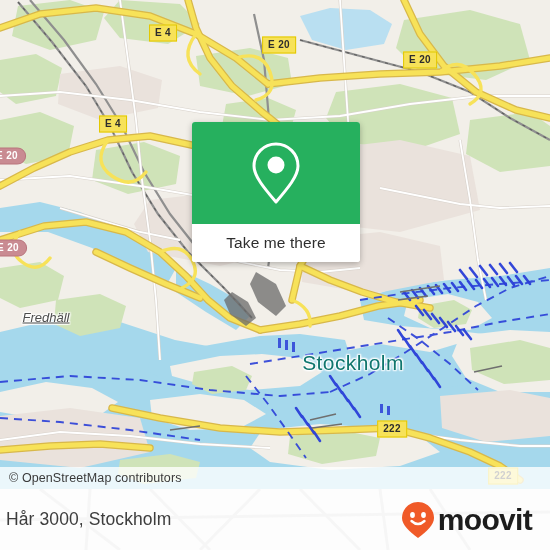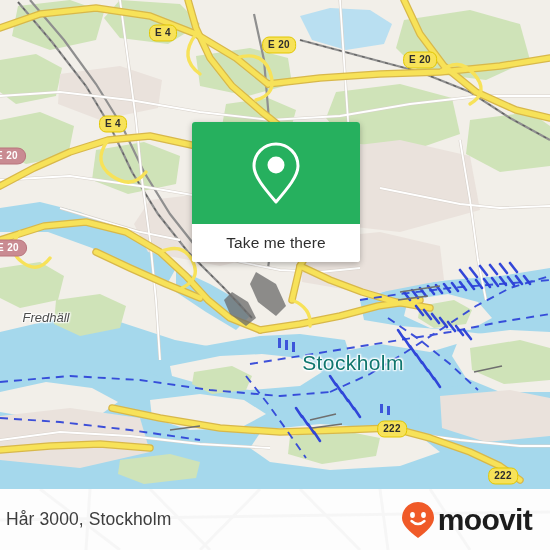--- a/index.html
+++ b/index.html
@@ -9,21 +9,21 @@
   #app{position:relative;width:550px;height:550px;overflow:hidden;background:#fff;}
 
   
   #map{position:absolute;left:0;top:0;width:550px;height:489px;overflow:hidden;
        background:#f2efe9;}
   #map svg{position:absolute;left:0;top:0;display:block;}
 
   
   .shield{position:absolute;transform:translate(-50%,-50%);
           font-size:10px;font-weight:700;letter-spacing:.3px;
-          padding:2px 5px 3px;border-radius:7px;white-space:nowrap;
+          padding:2px 5px 3px;border-radius:0;white-space:nowrap;
           line-height:1;}
   .shield.yellow{background:#f7e259;border:1.5px solid #e2c700;color:#2d2d2d;}
   .shield.rose{background:#c98b92;border:1.5px solid #b9757d;color:#ffffff;
                border-radius:9px;padding:2px 7px 3px;}
 
   
   .place{position:absolute;transform:translate(-50%,-50%);white-space:nowrap;
          color:#5b5b5b;
          text-shadow:1px 1px 1.5px #fff,-1px 1px 1.5px #fff,1px -1px 1.5px #fff,
                      -1px -1px 1.5px #fff,0 0 3px #fff;}
@@ -261,31 +261,34 @@
       <g fill="#2a3fd8" opacity=".85">
         <rect x="278" y="338" width="3" height="10"></rect>
         <rect x="285" y="340" width="3" height="10"></rect>
         <rect x="292" y="342" width="3" height="10"></rect>
         <rect x="380" y="404" width="3" height="9"></rect>
         <rect x="387" y="406" width="3" height="9"></rect>
       </g>
     </svg>
 
     <div class="place city" style="left:353px;top:363px;">Stockholm</div>
-    <div class="place hood" style="left:46px;top:317px;">Fredhäll</div>
+    <div class="place hood" style="left:46px;top:317px;text-decoration:underline;">Fredhäll</div>
 
     <div class="shield yellow" style="left:163px;top:33px;">E 4</div>
     <div class="shield yellow" style="left:279px;top:45px;">E 20</div>
     <div class="shield yellow" style="left:420px;top:60px;">E 20</div>
     <div class="shield yellow" style="left:113px;top:124px;">E 4</div>
     <div class="shield rose" style="left:7px;top:156px;">E 20</div>
     <div class="shield rose" style="left:8px;top:248px;">E 20</div>
     <div class="shield yellow" style="left:392px;top:429px;">222</div>
     <div class="shield yellow" style="left:503px;top:476px;">222</div>
 
+    <div id="attrib">
+      <span>© OpenStreetMap contributors</span>
+    </div>
   </div>
 
   <div id="card">
     <div class="top" style="background:#26b05e;">
       <svg width="52" height="66" viewBox="0 0 52 66">
         <path d="M26 4 C13.8 4 4 13.8 4 26 C4 36 14 48 26 62
                  C38 48 48 36 48 26 C48 13.8 38.2 4 26 4 Z" fill="none" stroke="#ffffff" stroke-width="3" stroke-linejoin="round"></path>
         <circle cx="26" cy="25" r="8.5" fill="#ffffff"></circle>
       </svg>
     </div>

